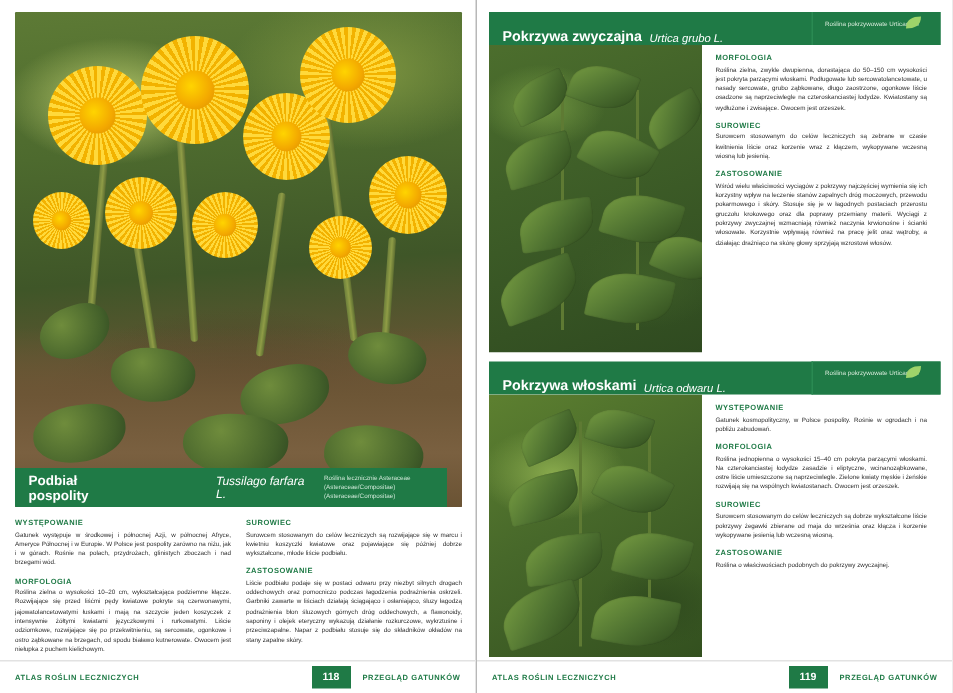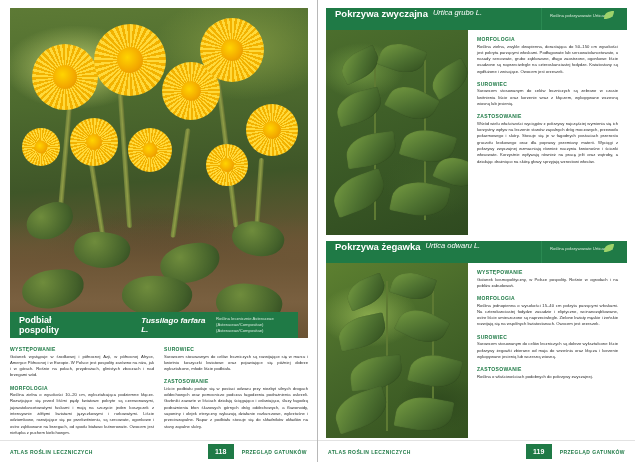--- a/index.html
+++ b/index.html
@@ -51,21 +51,21 @@
   .leafy {
     position:absolute; border-radius:50% 40% 55% 45%;
     background:radial-gradient(circle at 35% 30%, #6f8c3c, #43602a 70%, #2f4620 100%);
   }
   .caption-bar {
     position:absolute; left:10px; bottom:0; width:200px; height:26px;
     background:#1f7a46; color:#fff;
     display:flex; align-items:center; padding-left:9px;
     font-size:9px; font-weight:bold;
   }
-  .caption-bar .latin { font-weight:bold; font-style:italic; margin-left:20px; font-size:8px;}
+  .caption-bar .latin { font-weight:normal; font-style:italic; margin-left:20px; font-size:8px;}
   .photo-credit {
     position:absolute; right:10px; bottom:0; width:88px; height:26px;
     background:#1f7a46; color:#cfe8d8; font-size:4.2px; line-height:1.45;
     padding:4px 4px 0 6px;
   }
   .leaf-badge {
     position:absolute; right:12px; top:2px; width:12px; height:10px;
   }
 
   .lcontent { position:absolute; left:10px; top:346px; width:298px; }
@@ -78,21 +78,21 @@
   .sec-p {
     color:#2b2b2b; font-size:4.2px; line-height:1.5; text-align:justify;
     margin:0 0 6px 0;
   }
 
   
   .rp { position:absolute; left:0; top:0; width:317px; height:462px; }
   .entry { position:relative; }
   .title-bar {
     position:relative; height:22px; background:#1f7a46; color:#fff;
-    display:flex; align-items:flex-start; padding-left:9px;
+    display:flex; align-items:flex-end; padding-left:9px;
   }
   .title-bar .name { font-size:9.5px; font-weight:bold; }
   .title-bar .latin { font-size:7.5px; font-style:italic; margin-left:5px; font-weight:normal; }
   .fam-box {
     position:absolute; right:0; top:0; width:86px; height:22px;
     background:#1f7a46; color:#d6ead9; font-size:4.2px; line-height:1.5;
     padding:5px 6px 0 8px; border-left:1px solid #2a8a52;
   }
   .entry-body { display:flex; }
   .entry-photo { width:150px; overflow:hidden; position:relative; }
@@ -265,21 +265,21 @@
             <div class="sec-h">SUROWIEC</div>
             <div class="sec-p">Surowcem stosowanym do celów leczniczych są zebrane w czasie kwitnienia liście oraz korzenie wraz z kłączem, wykopywane wczesną wiosną lub jesienią.</div>
             <div class="sec-h">ZASTOSOWANIE</div>
             <div class="sec-p">Wśród wielu właściwości wyciągów z pokrzywy najczęściej wymienia się ich korzystny wpływ na leczenie stanów zapalnych dróg moczowych, przewodu pokarmowego i skóry. Stosuje się je w łagodnych postaciach przerostu gruczołu krokowego oraz dla poprawy przemiany materii. Wyciągi z pokrzywy zwyczajnej wzmacniają również naczynia krwionośne i ścianki włosowate. Korzystnie wpływają również na pracę jelit oraz wątroby, a działając drażniąco na skórę głowy sprzyjają wzrostowi włosów.</div>
           </div>
         </div>
       </div>
 
       <div class="entry" style="margin:6px 8px 0 8px;">
         <div class="title-bar">
-          <span class="name">Pokrzywa żegawka</span>
+          <span class="name">Pokrzywa włoskami</span>
           <span class="latin">Urtica odwaru L.</span>
           <div class="fam-box">Roślina pokrzywowate Urticaceae</div>
           <svg class="leaf-badge" viewBox="0 0 12 10">
             <path d="M1 9 C1 3 5 1 11 1 C11 7 7 9 1 9 Z" fill="#9ed36a"></path>
           </svg>
         </div>
         <div class="entry-body">
           <div class="entry-photo" style="height:175px;">
             <div class="nettle-b"></div>
             <div class="nstem" style="left:60px;top:18px;height:150px;"></div>

